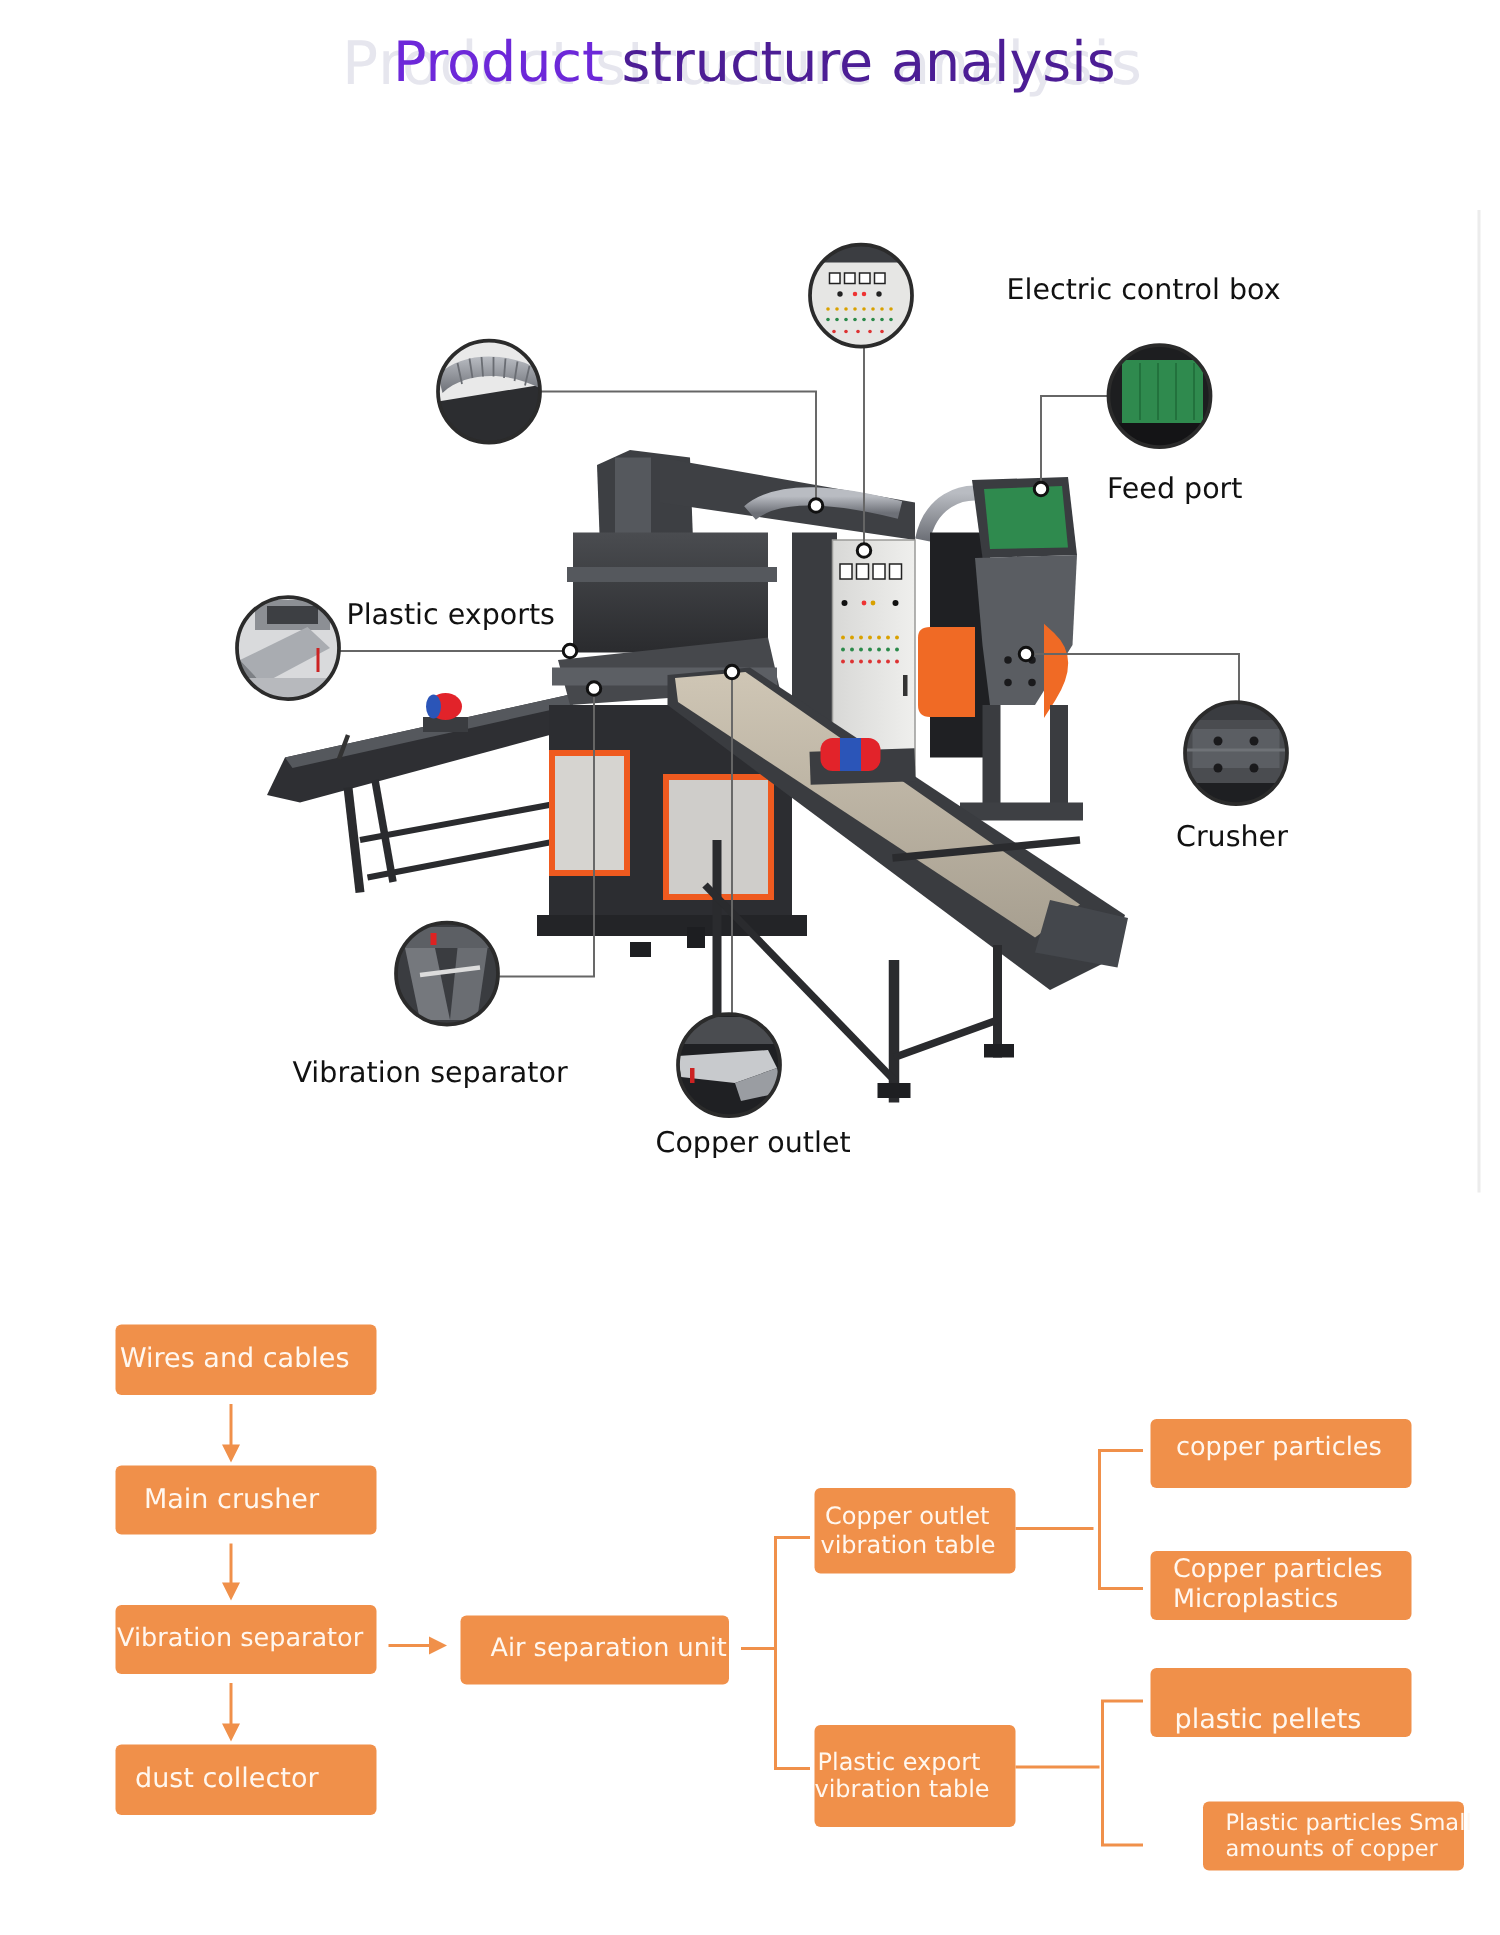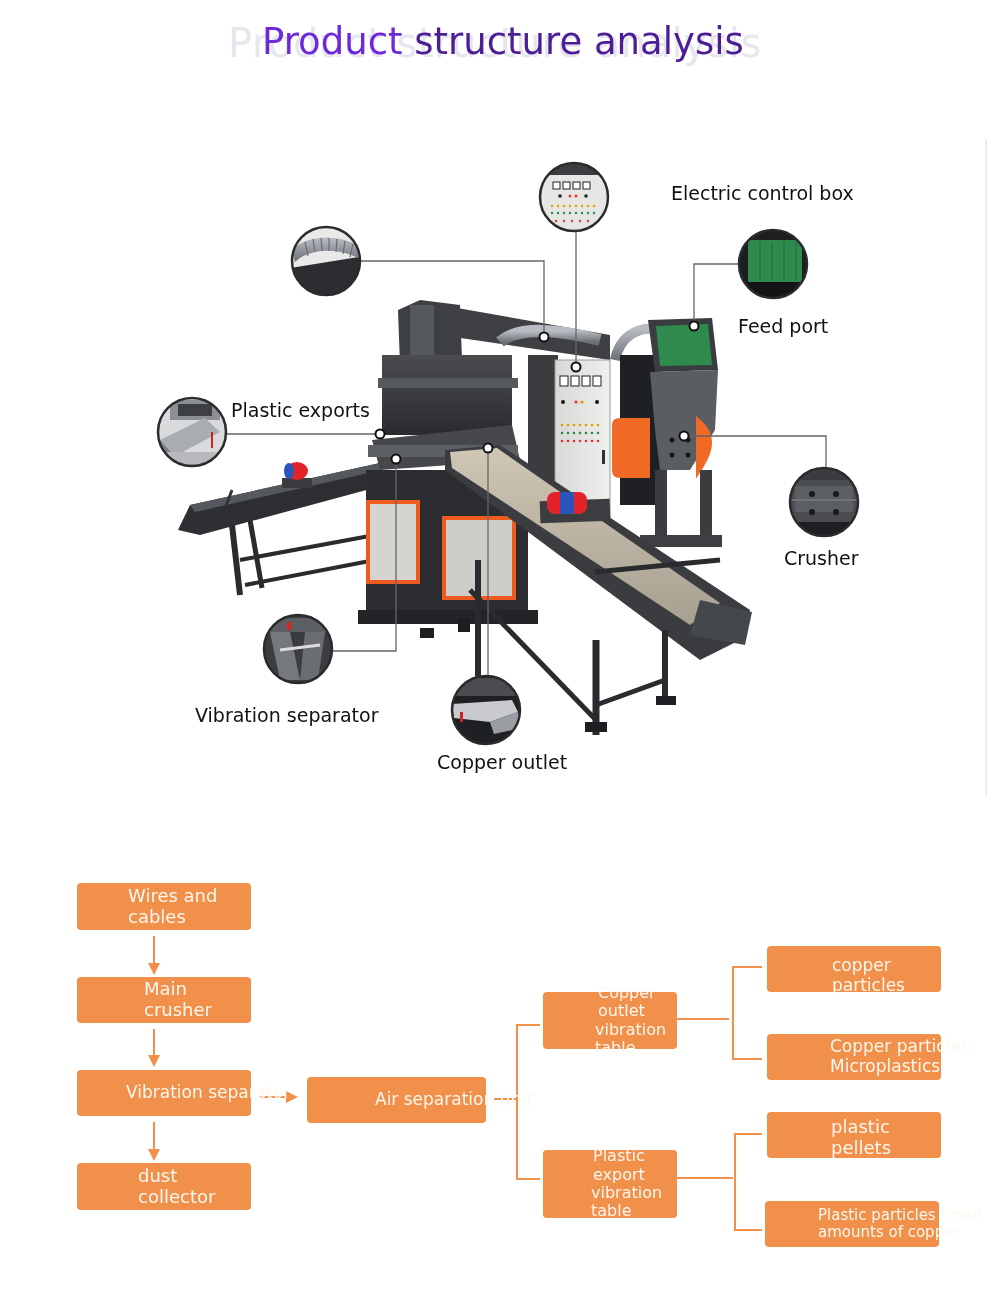--- a/index.html
+++ b/index.html
@@ -13,21 +13,21 @@
   .title-black { color:#6d28d9; }
   .title-blue { color:#4c1d95; }
 
   .right-rule { position:absolute; left:985px; top:140px; width:2px; height:655px; background:#ececec; }
 
   
   .callout-label { position:absolute; font-size:19px; color:#111; white-space:nowrap; font-family:"DejaVu Sans", sans-serif; }
 
   
   .fbox { position:absolute; background:#f0904a; color:#fff7ef; border-radius:4px; font-family:"DejaVu Sans", sans-serif; box-sizing:border-box; display:flex; align-items:center; }
-  .fbox span { display:block; line-height:1.15;margin-left:48px; }
+  .fbox span { display:block; line-height:1.15; }
   .f18 { font-size:18px; }
   .f17 { font-size:17px; }
   .f16 { font-size:16px; }
   .f15 { font-size:15px; }
 </style>
 </head>
 <body>
 
 <div class="title-wrap">
   <div class="title-ghost">Product structure analysis</div>
@@ -414,21 +414,21 @@
 
 <div class="fbox f17" style="left:767px;top:946px;width:174px;height:46px;padding-left:17px;align-items:flex-start;padding-top:10px;">
   <span>copper particles</span>
 </div>
 <div class="fbox f17" style="left:767px;top:1034px;width:174px;height:46px;padding-left:15px;white-space:nowrap;">
   <div>
     <span>Copper particles</span>
     <span>Microplastics</span>
   </div>
 </div>
-<div class="fbox f18" style="left:767px;top:1112px;width:174px;height:46px;padding-left:16px;align-items:flex-start;padding-top:5px;">
+<div class="fbox f18" style="left:767px;top:1112px;width:174px;height:46px;padding-left:16px;align-items:flex-end;padding-top:5px;">
   <span>plastic pellets</span>
 </div>
-<div class="fbox f15" style="left:765px;top:1201px;width:174px;height:46px;padding-left:5px;white-space:nowrap;">
+<div class="fbox f15" style="left:802px;top:1201px;width:174px;height:46px;padding-left:15px;white-space:nowrap;">
   <div>
     <span>Plastic particles Small</span>
     <span>amounts of copper</span>
   </div>
 </div>
 
 </body></html>

